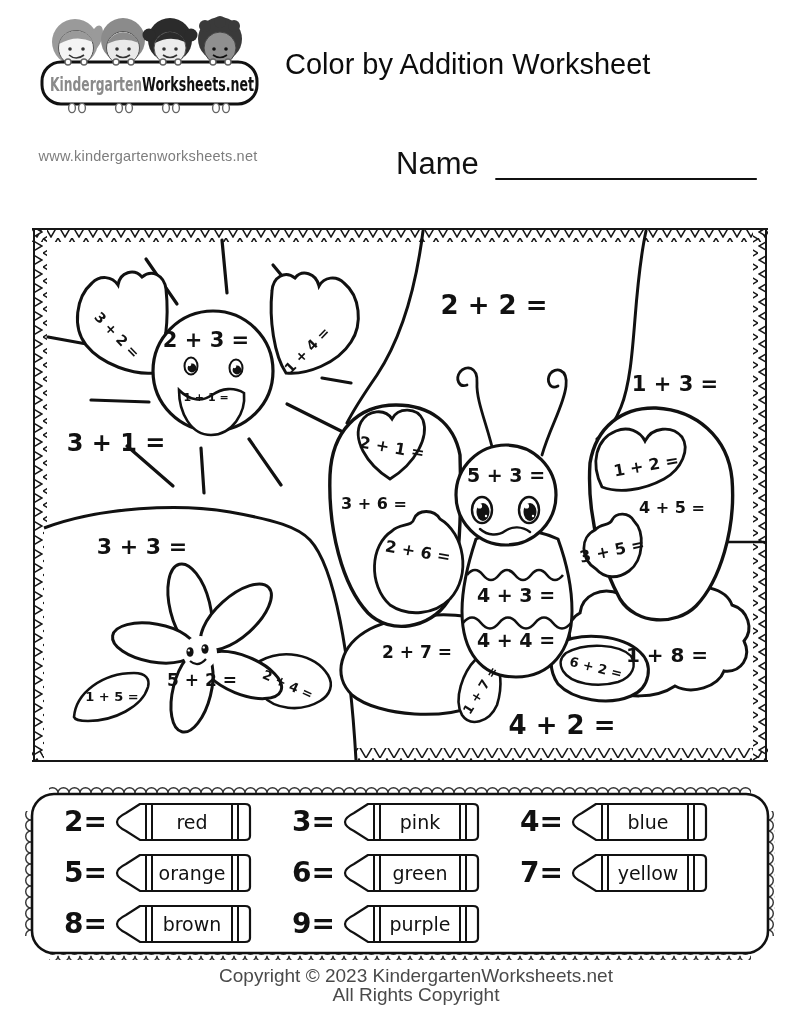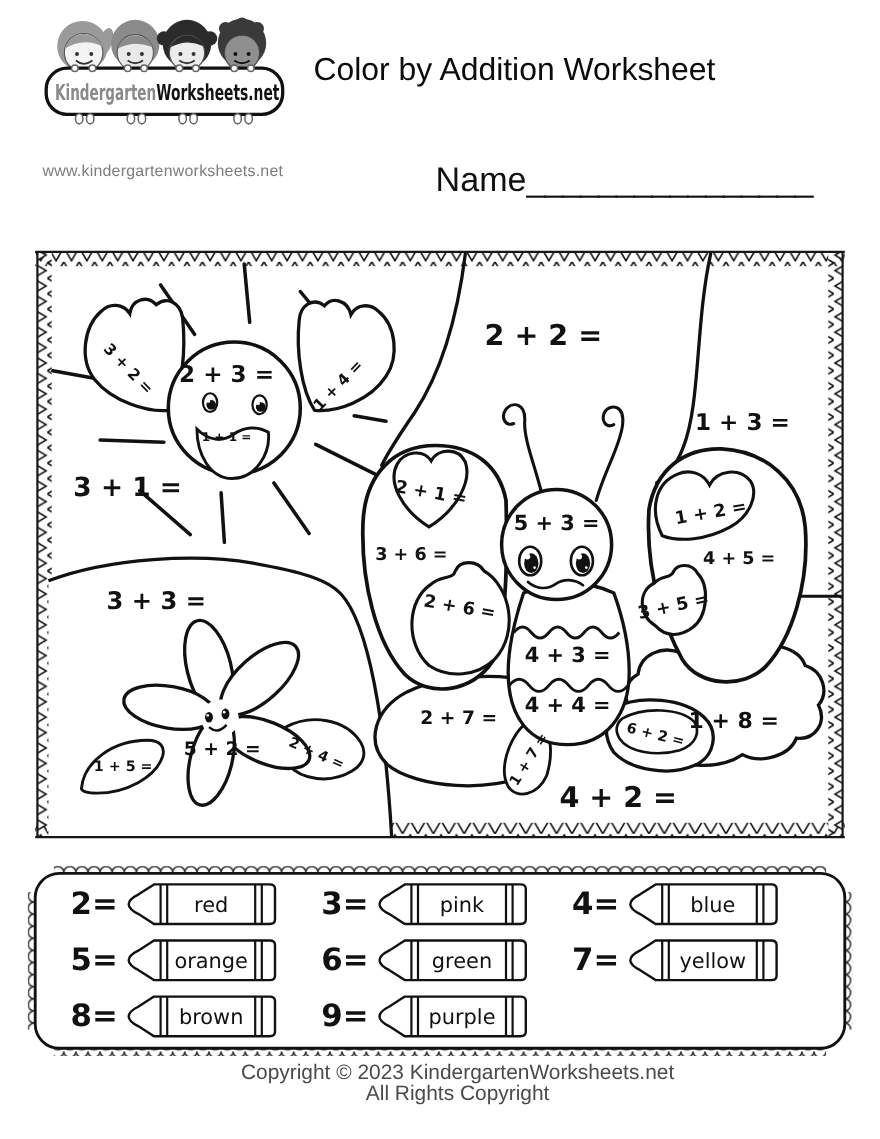--- a/index.html
+++ b/index.html
@@ -3,21 +3,21 @@
 <meta charset="utf-8">
 <style>
   html,body{margin:0;padding:0;background:#fff;}
   body{width:800px;height:1035px;position:relative;font-family:"Liberation Sans",sans-serif;color:#111;}
   .abs{position:absolute;}
   
   #logo-svg{left:28px;top:12px;}
   #logo-url{left:28px;top:112px;width:240px;text-align:center;font-size:14.5px;color:#7d7d7d;letter-spacing:.2px;margin-top:36px;}
   #worksheet-title{left:285px;top:48px;font-size:29px;color:#0c0c0c;white-space:nowrap;}
   #name-row{left:396px;top:146px;font-size:31px;white-space:nowrap;}
-  #name-row .line{letter-spacing:-1px;}
+  #name-row .line{letter-spacing:-1px;margin-left:17px;}
   
   #puzzle{left:30px;top:225px;}
   .plbl{font-family:"DejaVu Sans",sans-serif;font-weight:700;fill:#111;text-anchor:middle;}
   .outl{fill:#fff;stroke:#111;}
   
   #key-wrap{left:25px;top:787px;width:750px;height:173px;}
   #key-border{position:absolute;left:0;top:0;}
   #key-grid{position:absolute;left:38px;top:9px;width:690px;display:grid;grid-template-columns:228px 228px auto;grid-auto-rows:51px;align-items:center;}
   .key-item{display:flex;align-items:center;gap:3px;}
   .key-num{font-family:"DejaVu Sans",sans-serif;font-weight:700;font-size:28px;min-width:44px;text-align:right;white-space:nowrap;}

